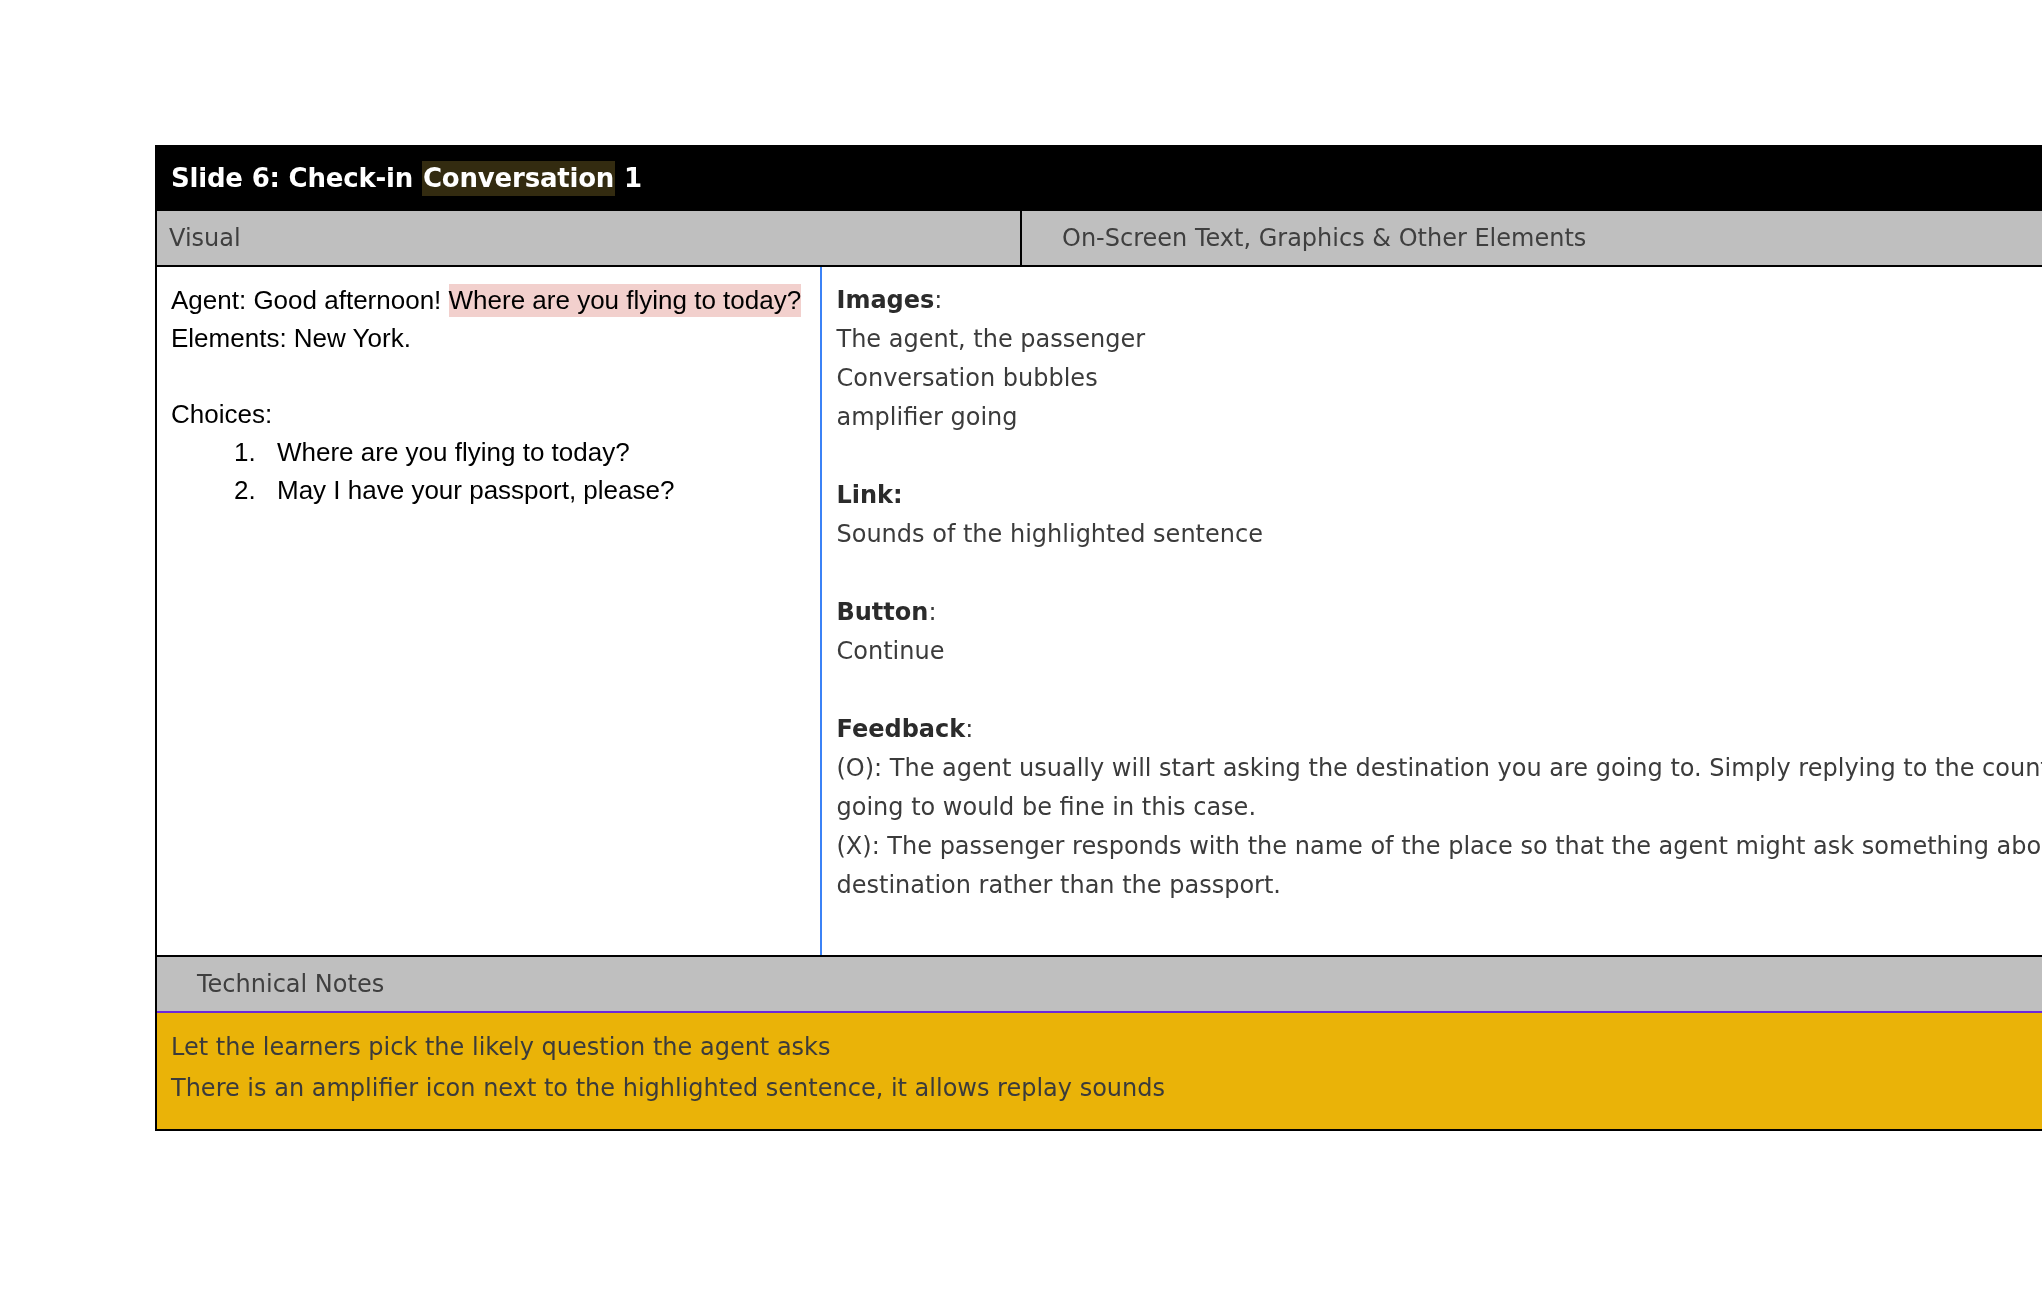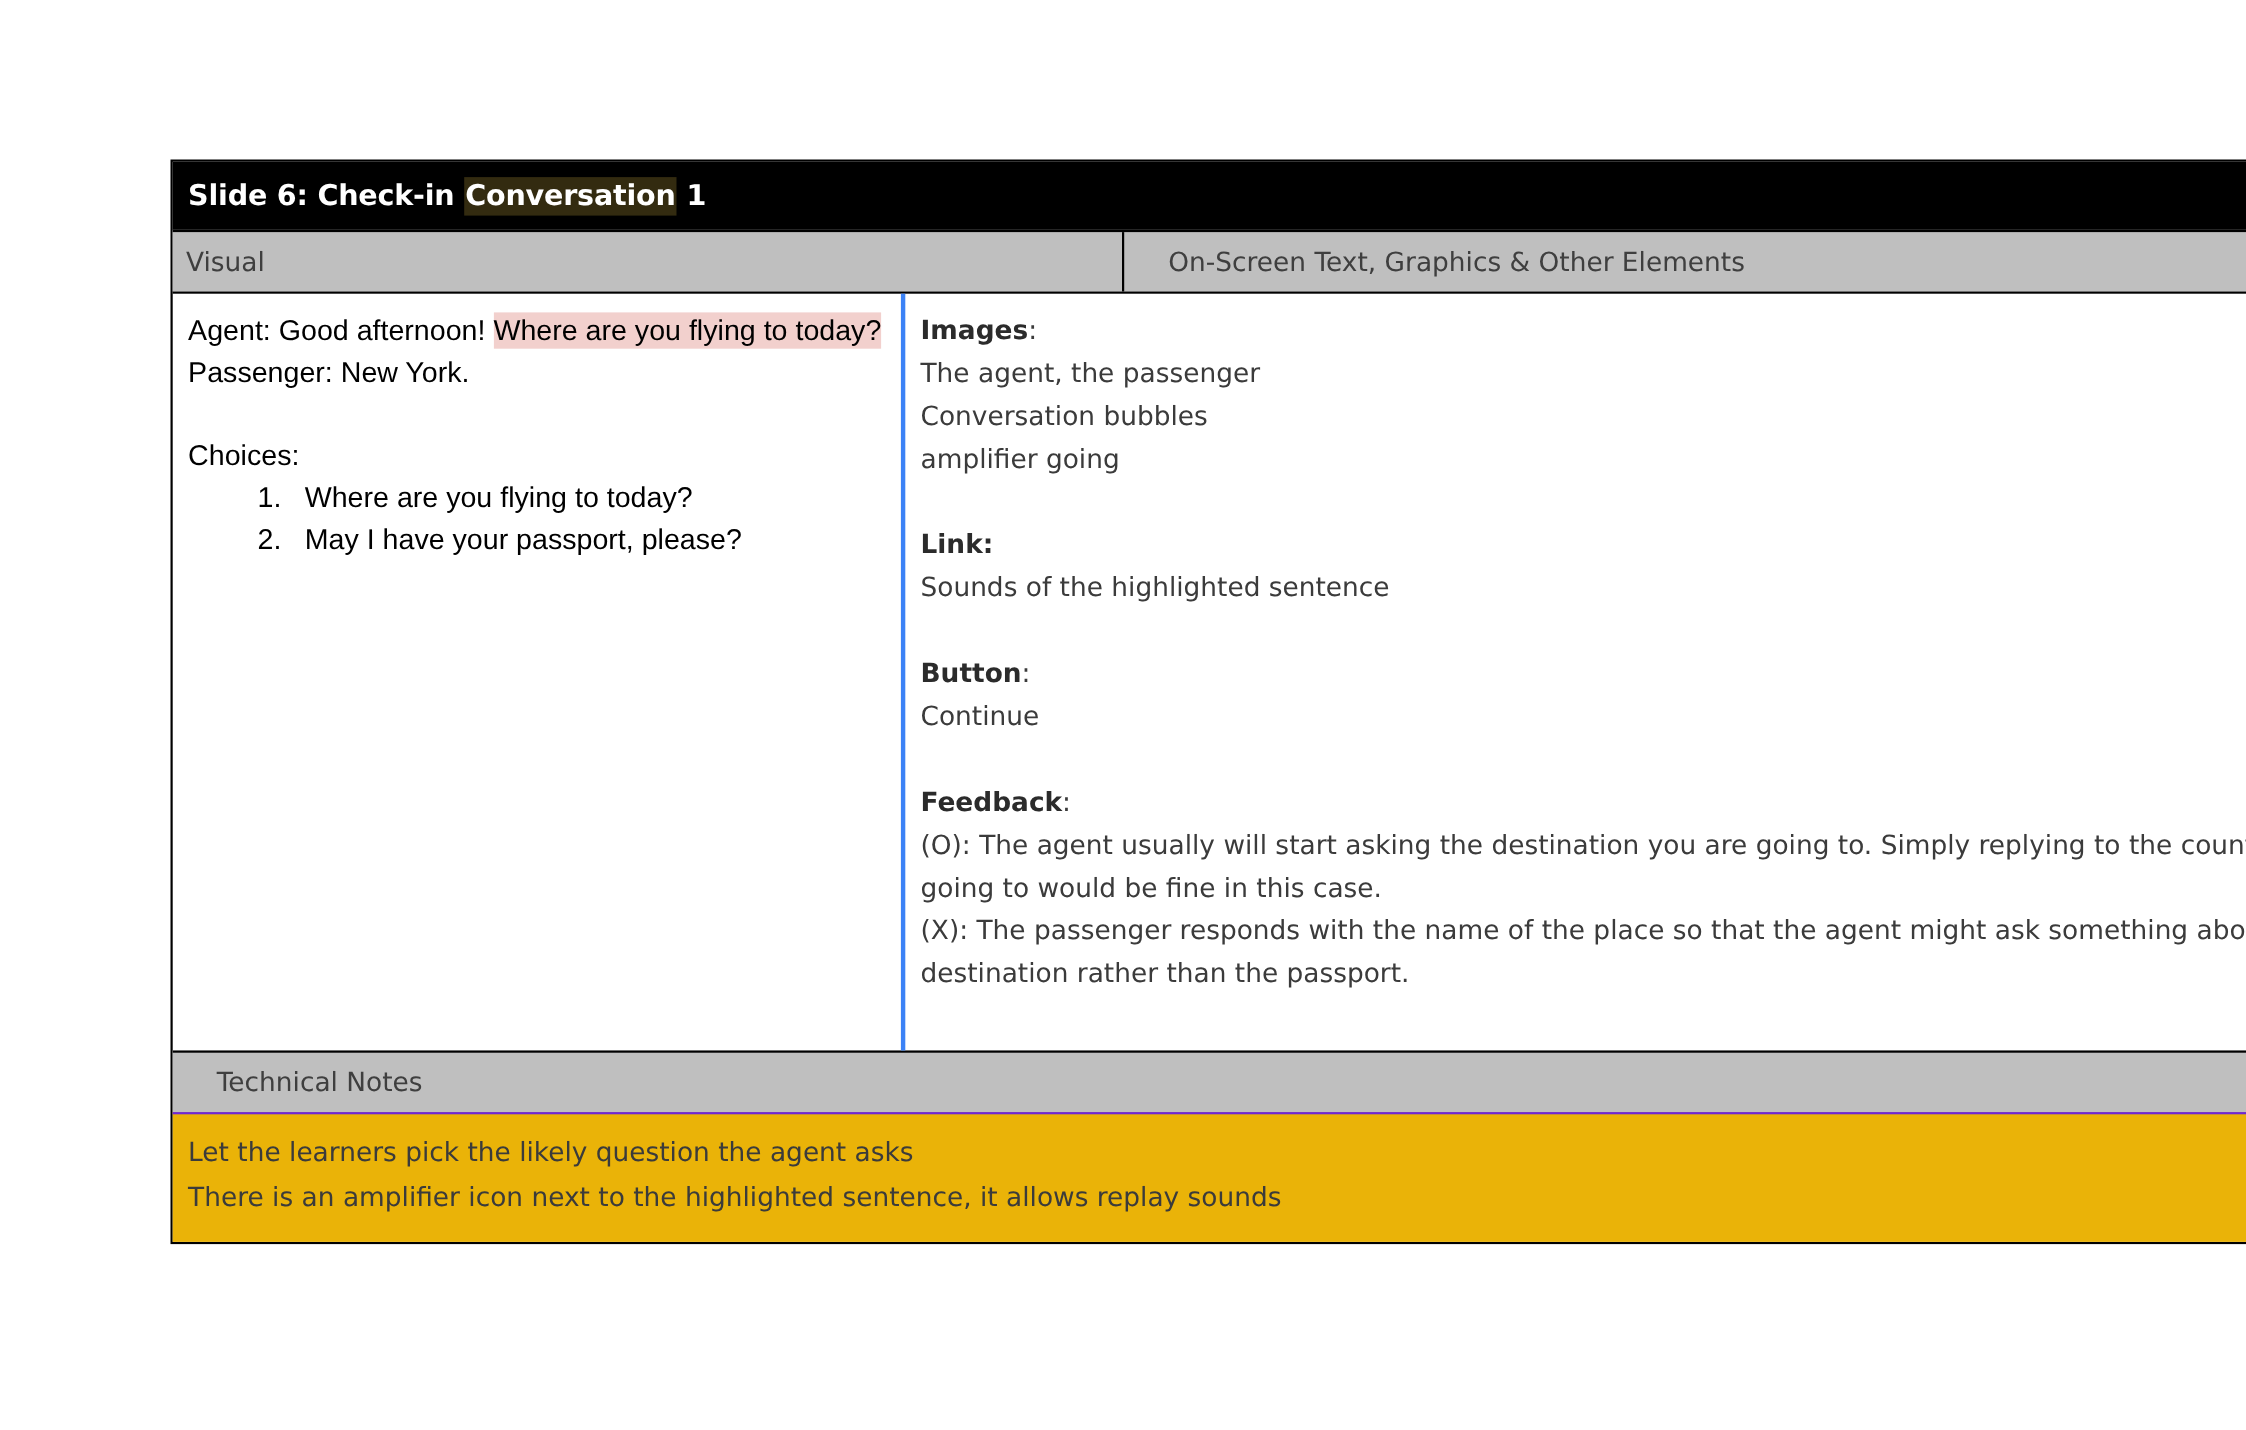--- a/index.html
+++ b/index.html
@@ -83,21 +83,21 @@
   
   .body-row {
     display: flex;
     border-top: 2px solid #000000;
     min-height: 690px;
     box-sizing: border-box;
   }
   .col-left {
     width: 865px;
     box-sizing: border-box;
-    border-right: 4px solid #3b82f6;
+    border-right: 2px solid #3b82f6;
     padding: 14px 14px 14px 14px;
   }
   .col-right {
     flex: 1 1 auto;
     box-sizing: border-box;
     padding: 14px 14px 8px 14px;
   }
 
   
   .visual-line {
@@ -174,21 +174,21 @@
       <div class="band-cell left">Visual</div>
       <div class="band-cell right">On-Screen Text, Graphics &amp; Other Elements</div>
     </div>
 
     <div class="body-row">
 
       <div class="col-left">
 
         <div class="visual-line"><span>Agent: Good afternoon! </span><span class="pink-hl">Where are you flying to today?</span></div>
 
-        <div class="visual-line"><span>Passenger: New York.</span></div>
+        <div class="visual-line"><span>Elements: New York.</span></div>
 
         <div class="spacer-line"></div>
 
         <div class="visual-line">Choices:</div>
 
         <ol class="choices">
           <li>Where are you flying to today?</li>
           <li>May I have your passport, please?</li>
         </ol>
 

